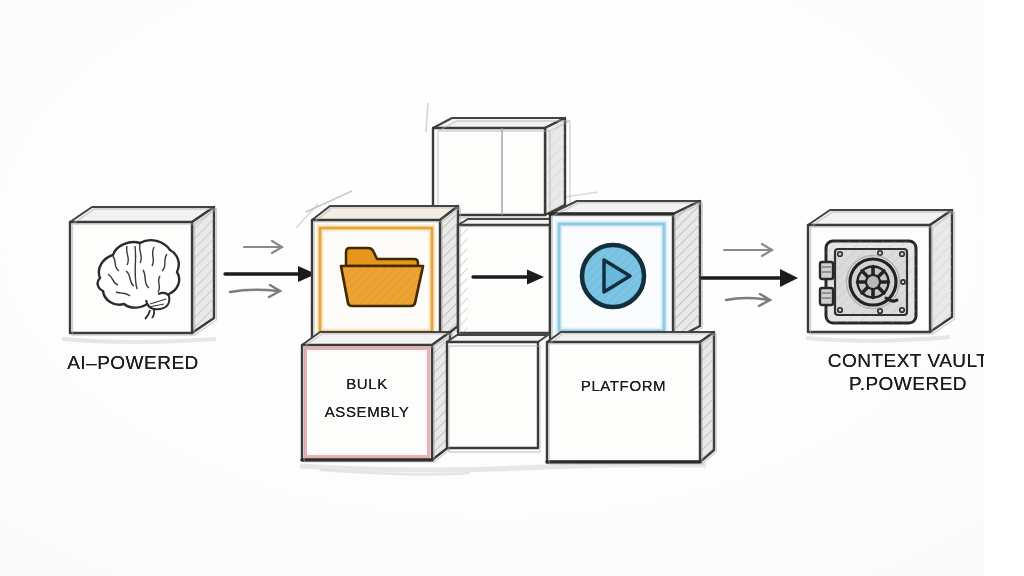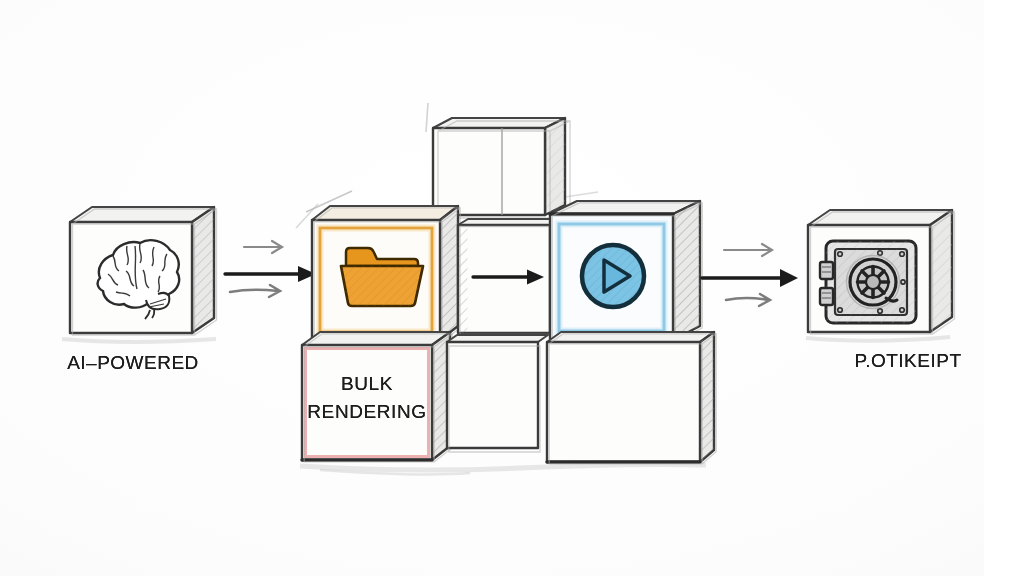--- a/index.html
+++ b/index.html
@@ -16,21 +16,21 @@
   .top{fill:#F2F2F0;stroke:#444;stroke-width:2;stroke-linejoin:round;}
   .side{fill:#E9E9E8;stroke:#3b3b3b;stroke-width:2.4;stroke-linejoin:round;}
   .ghost{fill:none;stroke:#ADADAD;stroke-width:1.3;opacity:.55;}
   .heavy{stroke:#2c2c2c;stroke-width:3.4;fill:none;stroke-linecap:round;}
   
   .label{
     color:#1c1c1c;font-size:19px;line-height:23px;text-align:center;
     letter-spacing:.5px;text-shadow:0 0 .6px #1c1c1c;white-space:nowrap;
   }
   .inlabel{
-    color:#1d1d1d;font-size:19px;line-height:28px;text-align:center;
+    color:#1d1d1d;font-size:15px;line-height:28px;text-align:center;
     letter-spacing:.6px;text-shadow:0 0 .6px #1d1d1d;white-space:nowrap;
   }
   .arrow-thin{stroke:#8a8a8a;stroke-width:2.2;fill:none;stroke-linecap:round;}
   .arrow-mid2{stroke:#7d7d7d;stroke-width:2.5;fill:none;stroke-linecap:round;}
   .arrow-bold{stroke:#1b1b1b;stroke-width:3.3;fill:none;stroke-linecap:round;}
   .arrow-head{fill:#1b1b1b;stroke:none;}
 </style>
 </head>
 <body>
 
@@ -171,40 +171,41 @@
       <path class="side" d="M140,19 L158,6 L158,120 L140,134 Z"></path>
       <path d="M140,19 L158,6 L158,120 L140,134 Z" fill="url(#hp)" opacity=".55"></path>
       <path class="face" d="M10,19 L140,19 L140,134 L10,134 Z"></path>
       <rect x="13.5" y="22.5" width="123" height="108" fill="none" stroke="#E99C9C" stroke-width="3" opacity=".8"></rect>
       <path class="heavy" d="M10,134 L140,134"></path>
       <path class="ghost" transform="translate(2.2,1.8)" d="M10,19 L28,6 L158,6 L158,120 L140,134 L10,134 L10,19 L140,19 L140,134 M140,19 L158,6"></path>
     </svg>
   </div>
   <div class="abs inlabel" style="left:302px;top:370px;width:130px">
     <div>BULK</div>
-    <div>RENDERING</div>
+    <div>ASSEMBLY</div>
   </div>
 
   <svg class="abs" style="left:439px;top:334px" width="120" height="132" viewBox="0 0 120 132">
     <path class="top" d="M8,8 L18,1 L109,1 L99,8 Z"></path>
     <path class="face" d="M8,8 L99,8 L99,114 L8,114 Z"></path>
     <path class="ghost" transform="translate(2,4)" d="M8,8 L99,8 L99,114 L8,114 Z"></path>
   </svg>
 
   <div class="abs" style="left:536px;top:328px">
     <svg width="186" height="150" viewBox="0 0 186 150">
       <path class="top" d="M11,14 L25,4 L178,4 L164,14 Z"></path>
       <path class="side" d="M164,14 L178,4 L178,122 L164,134 Z"></path>
       <path d="M164,14 L178,4 L178,122 L164,134 Z" fill="url(#hp)" opacity=".55"></path>
       <path class="face" d="M11,14 L164,14 L164,134 L11,134 Z"></path>
       <path class="heavy" d="M11,134 L164,134"></path>
       <path class="ghost" transform="translate(2.2,1.8)" d="M11,14 L25,4 L178,4 L178,122 L164,134 L11,134 L11,14 L164,14 L164,134 M164,14 L178,4"></path>
     </svg>
   </div>
   <div class="abs inlabel" style="left:551px;top:372px;width:145px">
+    <div>PLATFORM</div>
   </div>
 
   <div class="abs" style="left:796px;top:196px">
     <svg width="162" height="150" viewBox="0 0 162 150">
       <path class="top" d="M12,29 L34,14 L156,14 L134,29 Z"></path>
       <path class="side" d="M134,29 L156,14 L156,121 L134,136 Z"></path>
       <path d="M134,29 L156,14 L156,121 L134,136 Z" fill="url(#hpl)" opacity=".6"></path>
       <path class="face" d="M12,29 L134,29 L134,136 L12,136 Z"></path>
       <path class="ghost" transform="translate(2.5,2)" d="M12,29 L34,14 L156,14 L156,121 L134,136 L12,136 L12,29 L134,29 L134,136 M134,29 L156,14"></path>
     </svg>
@@ -238,16 +239,17 @@
     </g>
     <circle cx="53" cy="46" r="7" fill="#B9B9B9" stroke="#222222" stroke-width="2.2"></circle>
     <path d="M66,62 Q73,67 77,64" stroke="#232323" stroke-width="3" fill="none" stroke-linecap="round"></path>
     <g fill="#D0D0D0" stroke="#282828" stroke-width="2.4">
       <rect x="0" y="26" width="13" height="17" rx="2"></rect>
       <rect x="0" y="52" width="13" height="17" rx="2"></rect>
     </g>
     <path d="M2,31 H11 M2,36 H11 M2,57 H11 M2,62 H11" stroke="#565656" stroke-width="1.2"></path>
   </svg>
   <div class="abs label" style="left:808px;top:349px;width:200px">
-    <div>P.OTIKEIPT</div>
+    <div>CONTEXT VAULT</div>
+    <div>P.POWERED</div>
   </div>
 
 </div>
 
 </body></html>

